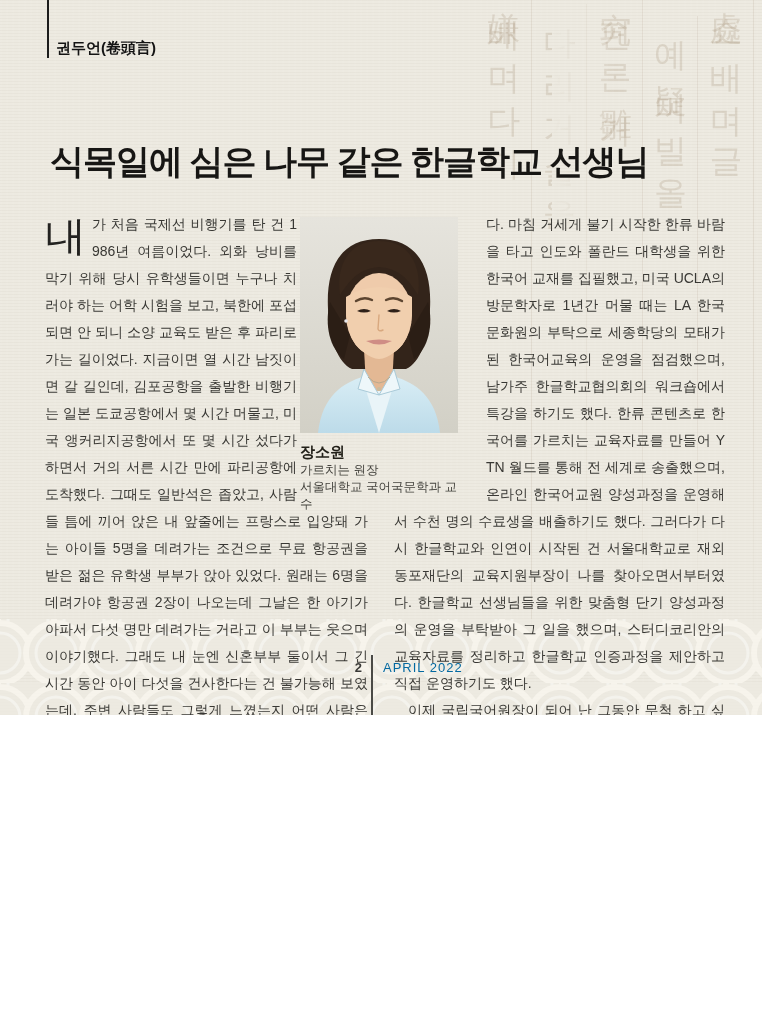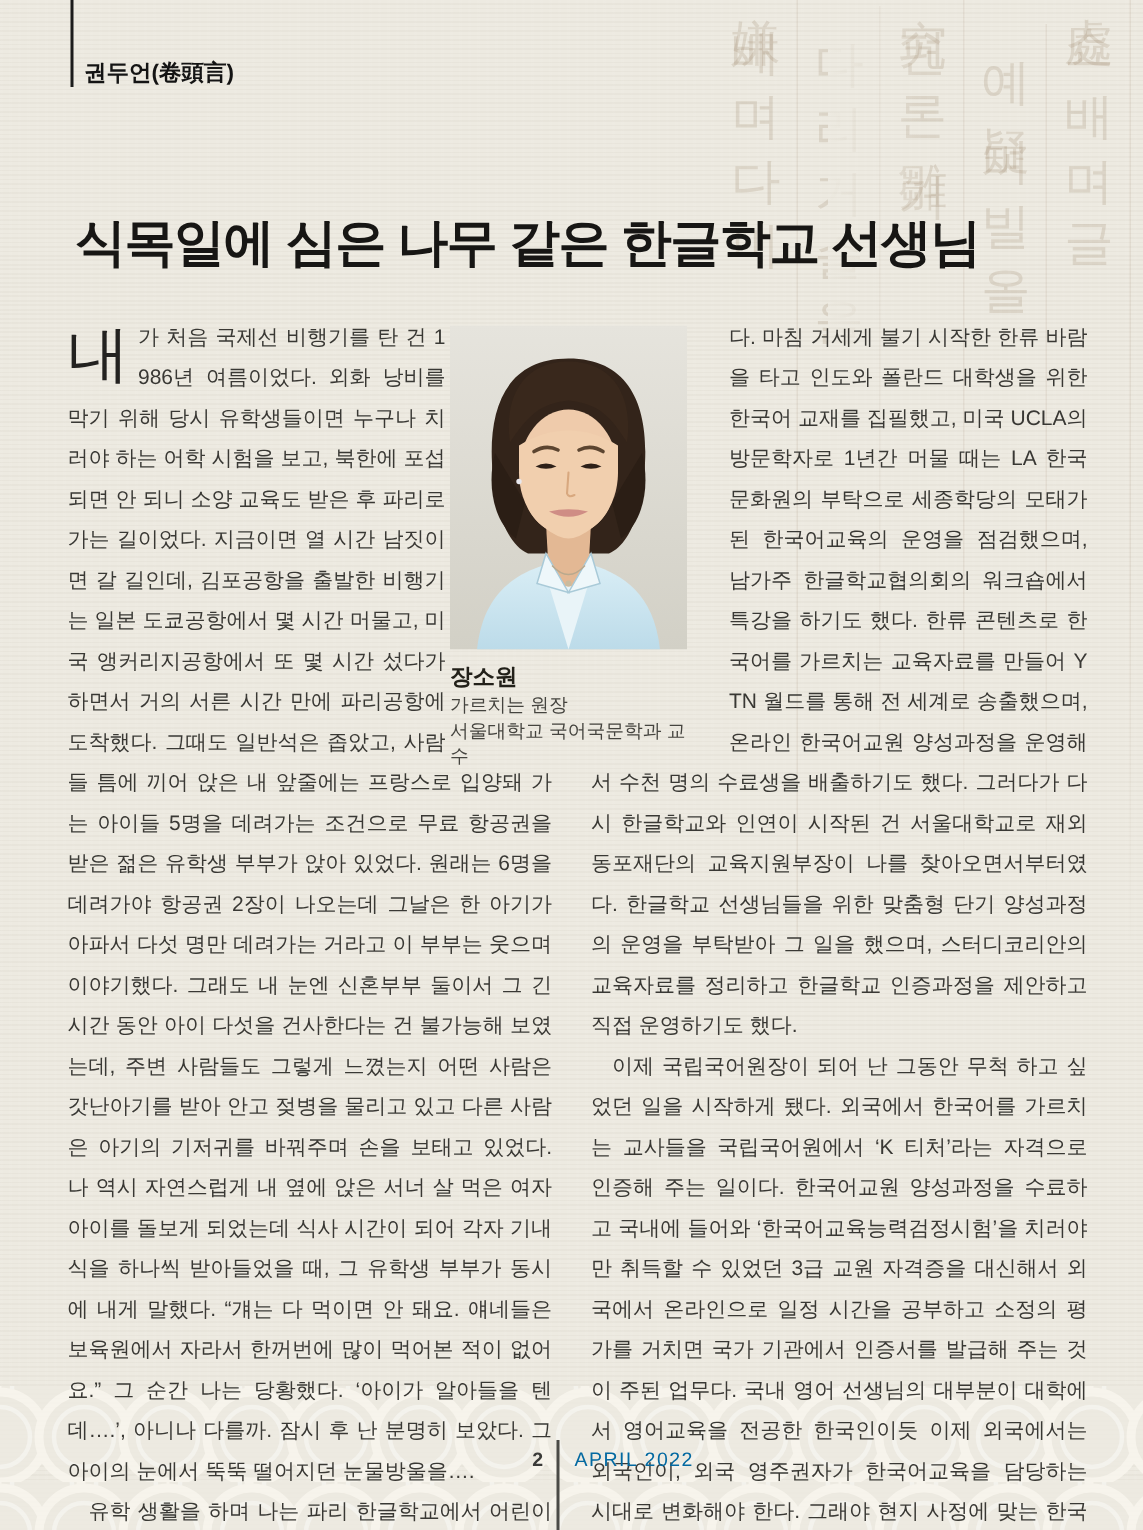--- a/index.html
+++ b/index.html
@@ -1,39 +1,39 @@
 <!DOCTYPE html>
 <html><head>
 <meta charset="utf-8">
 <style>
   html,body{margin:0;padding:0;}
   body{width:762px;height:1020px;overflow:hidden;
        font-family:"Liberation Sans","DejaVu Sans",sans-serif;}
-  .page{position:relative;width:762px;height:1020px;background:#edeae1;overflow:hidden;}
+  .page{position:relative;width:762px;height:715px;background:#edeae1;overflow:hidden;}
   
   .page::before{content:"";position:absolute;inset:0;pointer-events:none;z-index:1;
     background-image:
       repeating-linear-gradient(0deg, rgba(138,126,106,0.05) 0 1px, rgba(0,0,0,0) 1px 3px),
       repeating-linear-gradient(90deg, rgba(255,255,255,0.035) 0 2px, rgba(0,0,0,0) 2px 6px);}
   
   .watermark{position:absolute;top:-14px;right:8px;z-index:0;display:flex;flex-direction:row-reverse;
     color:rgba(148,126,96,0.20);font-size:33px;line-height:1.35;letter-spacing:10px;
     font-family:"DejaVu Serif","Liberation Serif",serif;}
   .wm-col{writing-mode:vertical-rl;text-orientation:upright;padding:0 5px;height:640px;
     border-right:1px solid rgba(148,126,96,0.12);}
   .wm-col:nth-child(2){margin-top:30px;}
   .wm-col:nth-child(4){margin-top:18px;}
   .wm-fade{position:absolute;top:0;right:0;width:210px;height:700px;z-index:0;
     background:linear-gradient(180deg, rgba(237,234,225,0) 55%, #edeae1 92%),
                linear-gradient(90deg, #edeae1 0%, rgba(237,234,225,0) 30%);}
   
   .header-rule{position:absolute;left:47px;top:0;width:2px;height:58px;background:#1c1c1c;z-index:2;}
   .kicker{position:absolute;left:56px;top:39px;font-size:15px;font-weight:bold;color:#141414;z-index:2;}
   .headline{position:absolute;left:50px;top:116px;width:540px;text-align:center;z-index:2;
-    font-family:Liberation Sans, sans-serif;font-weight:bold;font-size:34px;
+    font-family:Liberation Serif, serif;font-weight:bold;font-size:34px;
     letter-spacing:-1px;color:#171614;white-space:nowrap;}
   
   .col{position:absolute;top:211px;z-index:2;color:#393834;font-size:14px;line-height:27px;
     text-align:justify;word-break:break-all;}
   .col p{margin:0;}
   .col p.indent{text-indent:14px;}
   .col-left{left:45px;width:323px;}
   .col-right{left:394px;width:331px;}
   .gap-left{float:right;width:71px;height:296px;}
   .gap-right{float:left;width:92px;height:296px;}

